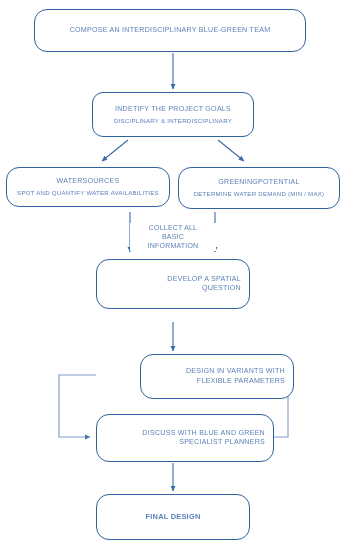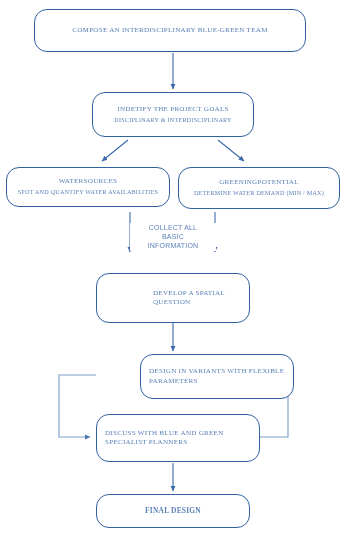--- a/index.html
+++ b/index.html
@@ -29,26 +29,25 @@
   .node {
     position: absolute;
     box-sizing: border-box;
     border: 1.6px solid #31619F;
     border-radius: 13px;
     background: #ffffff;
     display: flex;
     flex-direction: column;
     align-items: center;
     justify-content: center;
-    text-align: left;
+    text-align: right;
     color: #5C82B8;
     letter-spacing: 0.25px;
     line-height: 1.28;
     z-index: 3;
-    font-family: Liberation Serif, serif;
   }
   .node .title {
     font-size: 7.1px;
     white-space: nowrap;
   }
   .node .sub {
     font-size: 6.1px;
     margin-top: 3px;
     white-space: nowrap;
   }
@@ -65,27 +64,27 @@
     text-align: center;
     color: #5C82B8;
     font-size: 7px;
     line-height: 1.32;
     letter-spacing: 0.2px;
     z-index: 4;
     background: #ffffff;
   }
   
   #node-compose   { left: 34px;  top: 9px;   width: 272px; height: 43px; }
-  #node-goals     { left: 92px;  top: 92px;  width: 162px; height: 45px; }
+  #node-goals     { left: 92px;  top: 92px;  width: 162px; height: 45px; border-radius: 11px; }
   #node-water     { left: 6px;   top: 167px; width: 164px; height: 40px; }
   #node-greening  { left: 178px; top: 167px; width: 162px; height: 42px; }
-  #node-spatial   { left: 96px;  top: 273px; width: 154px; height: 50px; padding-left: 48px; }
+  #node-spatial   { left: 96px;  top: 259px; width: 154px; height: 50px; padding-left: 48px; }
   #node-design    { left: 96px;  top: 354px; width: 154px; height: 45px; margin-left: 44px; }
-  #node-discuss   { left: 96px;  top: 414px; width: 164px; height: 48px; }
-  #node-final     { left: 96px;  top: 494px; width: 154px; height: 34px; }
+  #node-discuss   { left: 96px;  top: 414px; width: 178px; height: 48px; }
+  #node-final     { left: 96px;  top: 494px; width: 154px; height: 46px; }
 
   #label-collect  { left: 130px; top: 223px; width: 86px; }
 </style>
 </head>
 <body>
 
 <div id="flow">
 
   <svg class="svg-layer" viewBox="0 0 346 550" xmlns="http://www.w3.org/2000/svg">
     <defs>

